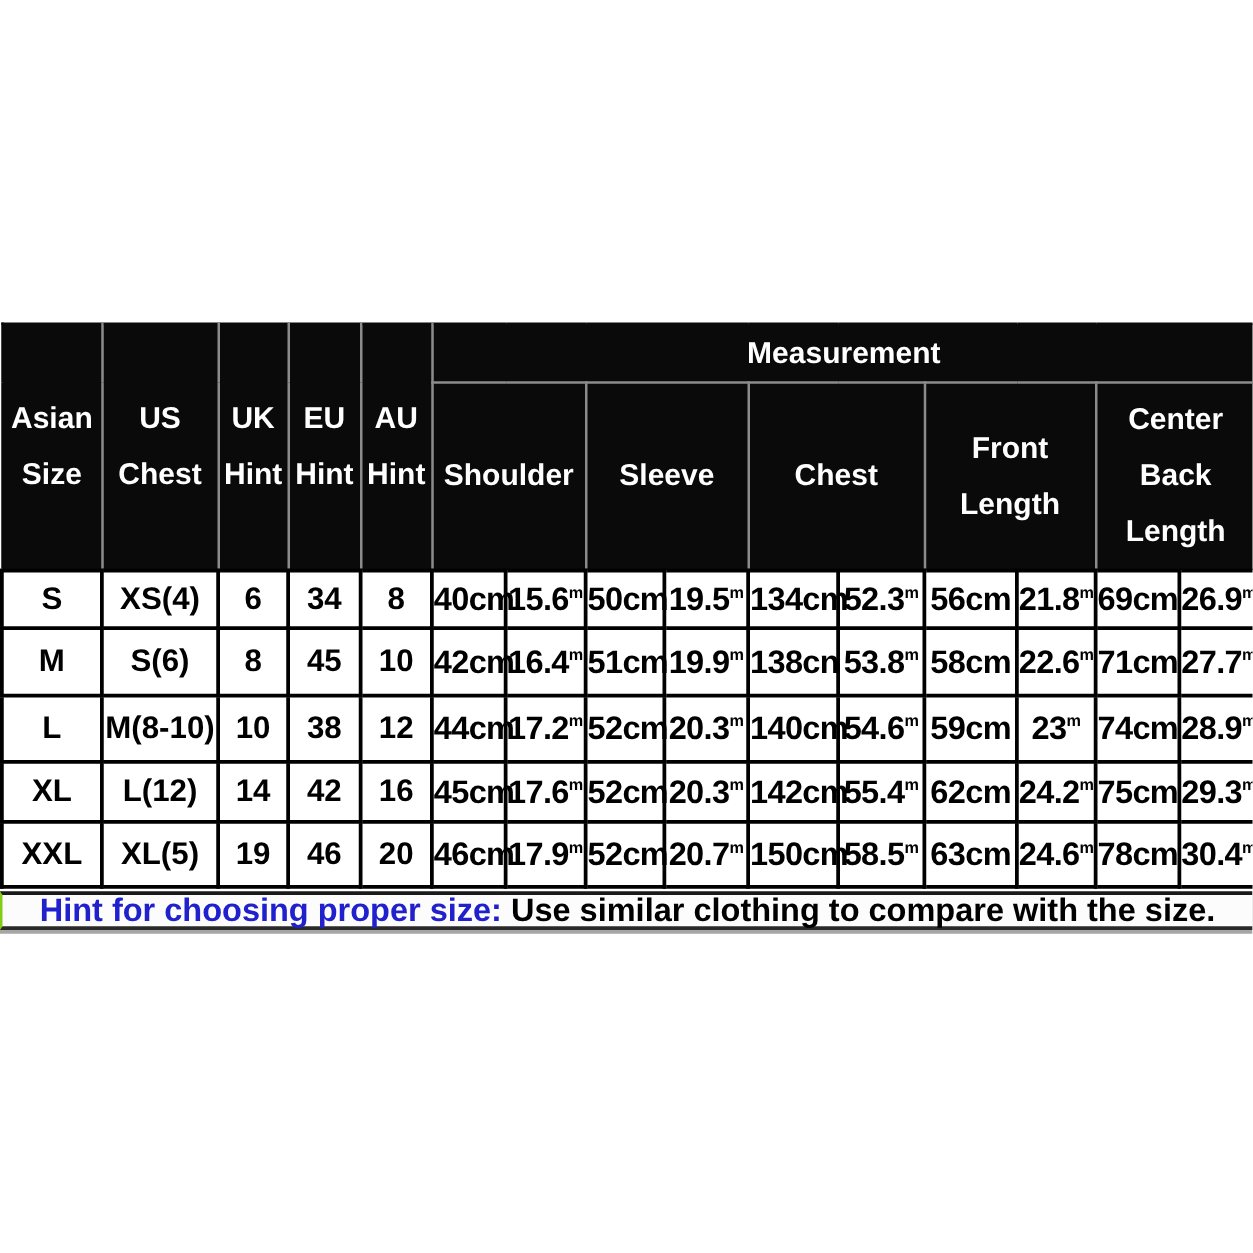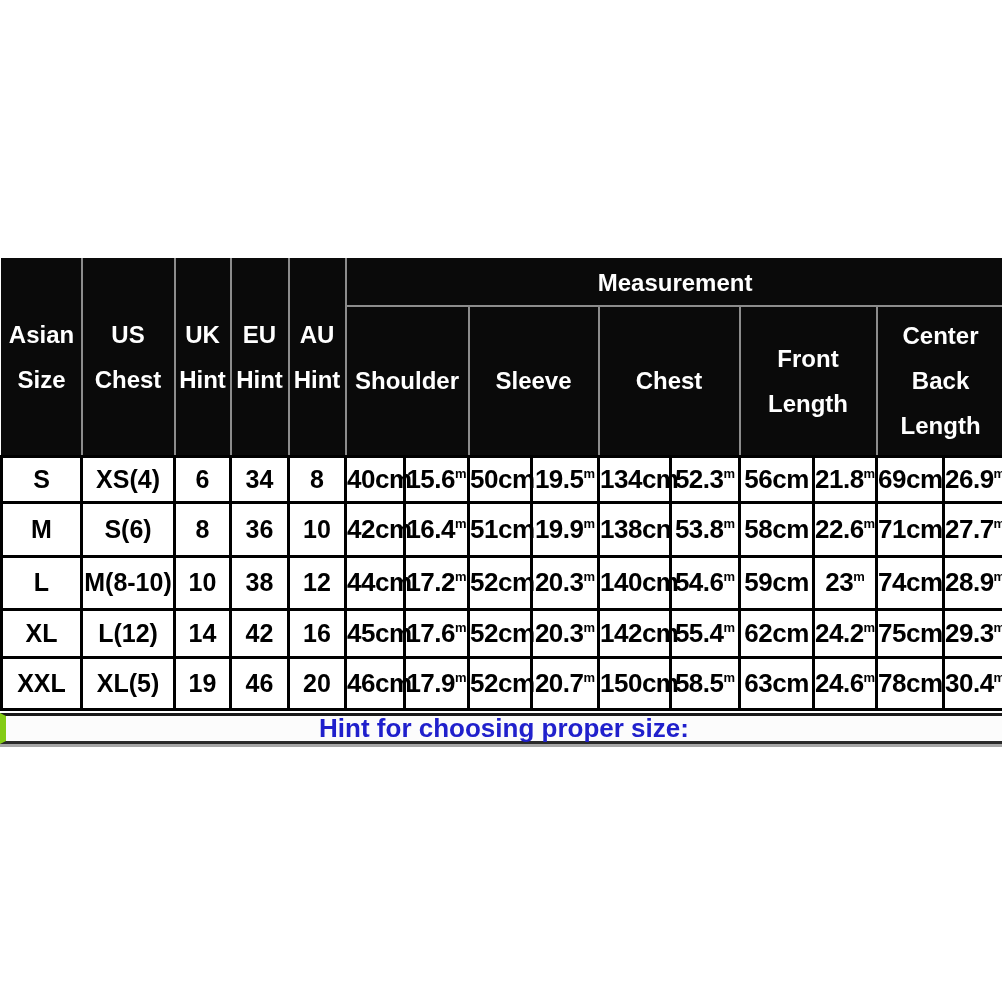--- a/index.html
+++ b/index.html
@@ -72,21 +72,21 @@
   .hint-bar {
     position: absolute;
     top: 713px;
     left: 0;
     width: 1002px;
     height: 31px;
     box-sizing: border-box;
     background: #fcfcfc;
     border-top: 3px solid #1a1a1a;
     border-bottom: 3px solid #2a2a2a;
-    border-left: 6px solid #84cc16;
+    border-left: 2px solid #84cc16;
     box-shadow: 0 3px 0 #a6a6a6;
     display: flex;
     align-items: center;
     justify-content: center;
     font-weight: bold;
     font-size: 26px;
     white-space: pre;
     color: #000000;
   }
   .hint-blue { color: var(--hint-accent, #2020cc); }
@@ -154,21 +154,21 @@
           <td class="c-in">52.3<sup>m</sup></td>
           <td class="c-cm">56cm</td>
           <td class="c-in">21.8<sup>m</sup></td>
           <td class="c-cm">69cm</td>
           <td class="c-in">26.9<sup>m</sup></td>
         </tr>
         <tr>
           <td class="c-size">M</td>
           <td class="c-size">S(6)</td>
           <td class="c-size">8</td>
-          <td class="c-size">36</td>
+          <td class="c-size">45</td>
           <td class="c-size">10</td>
           <td class="c-cm">42cm</td>
           <td class="c-in">16.4<sup>m</sup></td>
           <td class="c-cm">51cm</td>
           <td class="c-in">19.9<sup>m</sup></td>
           <td class="c-cm">138cn</td>
           <td class="c-in">53.8<sup>m</sup></td>
           <td class="c-cm">58cm</td>
           <td class="c-in">22.6<sup>m</sup></td>
           <td class="c-cm">71cm</td>
@@ -222,16 +222,16 @@
           <td class="c-in">58.5<sup>m</sup></td>
           <td class="c-cm">63cm</td>
           <td class="c-in">24.6<sup>m</sup></td>
           <td class="c-cm">78cm</td>
           <td class="c-in">30.4<sup>m</sup></td>
         </tr>
       </tbody>
   </table>
 
   <div class="hint-bar">
-    <span class="hint-blue">Hint for choosing proper size:</span>
+    <span class="hint-blue">Hint for choosing proper size:</span><span> Use similar clothing to compare with the size.</span>
   </div>
 
 </div>
 
 </body></html>

